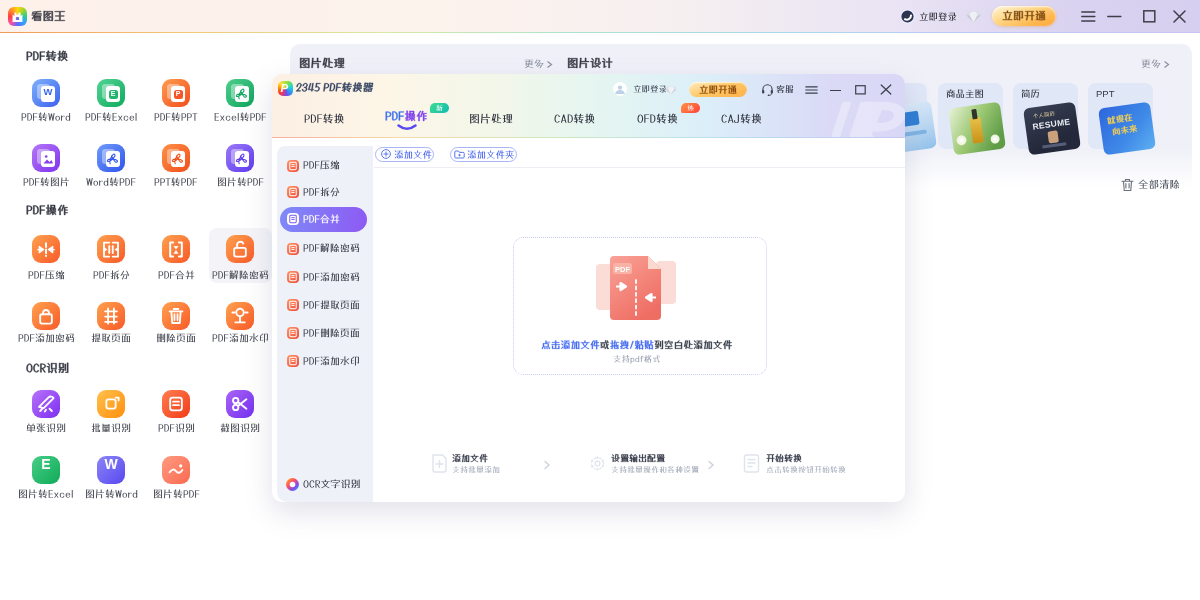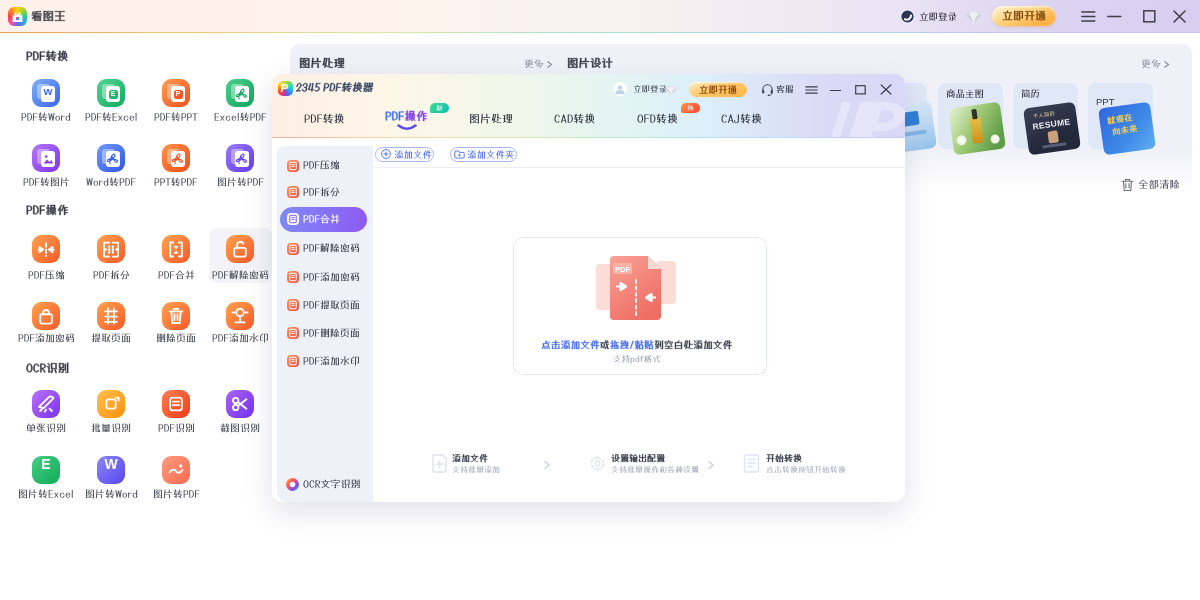--- a/index.html
+++ b/index.html
@@ -625,21 +625,21 @@
       <use href="#g7b80" transform="translate(11.0,5.9) scale(0.00550)" fill="#e8d9a0"></use>
       <use href="#g5386" transform="translate(16.5,5.9) scale(0.00550)" fill="#e8d9a0"></use>
     </g>
   </svg>
 <div style="position:absolute;left:1026px;top:105px;width:52px;height:47px;border-radius:6px;transform:rotate(-8deg);overflow:hidden;background:linear-gradient(160deg,#3a4156,#23283a 70%)">
 <div style="position:absolute;left:0;top:14px;width:52px;text-align:center;font:bold 8.5px 'Liberation Sans',sans-serif;color:#e8eaf2;letter-spacing:.3px">RESUME</div>
 <div style="position:absolute;left:21px;top:26px;width:10px;height:12px;background:#c9a27c;border-radius:2px"></div>
 <div style="position:absolute;left:14px;top:39px;width:24px;height:3px;background:#555d78"></div>
   </div>
 <div style="position:absolute;left:1088px;top:83px;width:65px;height:66px;border-radius:8px;background:#e0e7f7"></div>
-<div style="position:absolute;left:1096px;top:96px;font:9.5px 'Liberation Sans',sans-serif;color:#333743">PPT</div>
+<div style="position:absolute;left:1096px;top:88px;font:9.5px 'Liberation Sans',sans-serif;color:#333743">PPT</div>
 <div style="position:absolute;left:1101px;top:105px;width:52px;height:47px;border-radius:6px;transform:rotate(-8deg);overflow:hidden;background:linear-gradient(135deg,#2e66dd,#3f8ae8 60%,#5fb0f2)"></div>
 <svg style="position:absolute;left:1107.0px;top:112.9px;overflow:visible;transform:rotate(-9deg);" width="26" height="12">
     <g>
       <use href="#g5c31" transform="translate(0.0,9.1) scale(0.00850)" fill="#ffd34d" stroke="#ffd34d" stroke-width="36"></use>
       <use href="#g73b0" transform="translate(8.5,9.1) scale(0.00850)" fill="#ffd34d" stroke="#ffd34d" stroke-width="36"></use>
       <use href="#g5728" transform="translate(17.0,9.1) scale(0.00850)" fill="#ffd34d" stroke="#ffd34d" stroke-width="36"></use>
     </g>
   </svg>
 <svg style="position:absolute;left:1112.0px;top:124.4px;overflow:visible;transform:rotate(-9deg);" width="26" height="12">
     <g>

